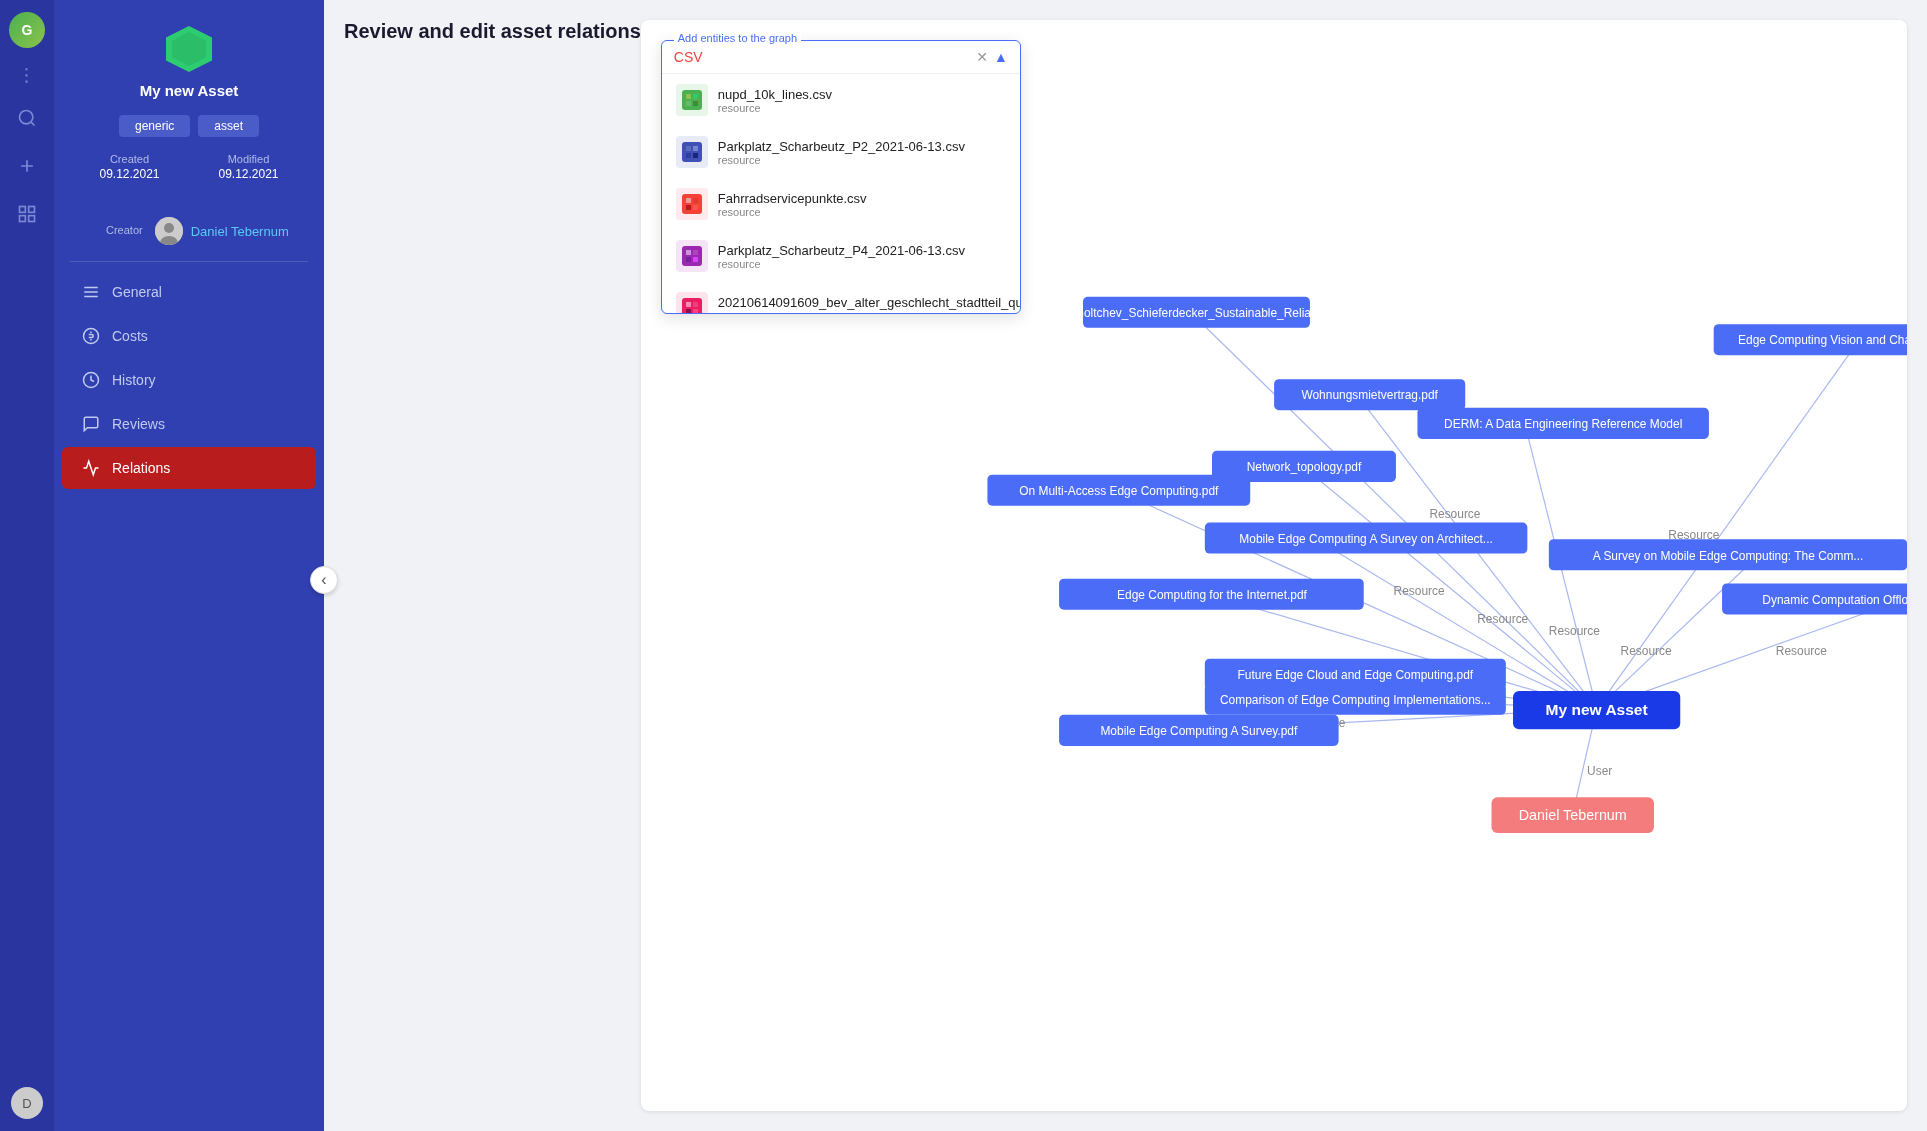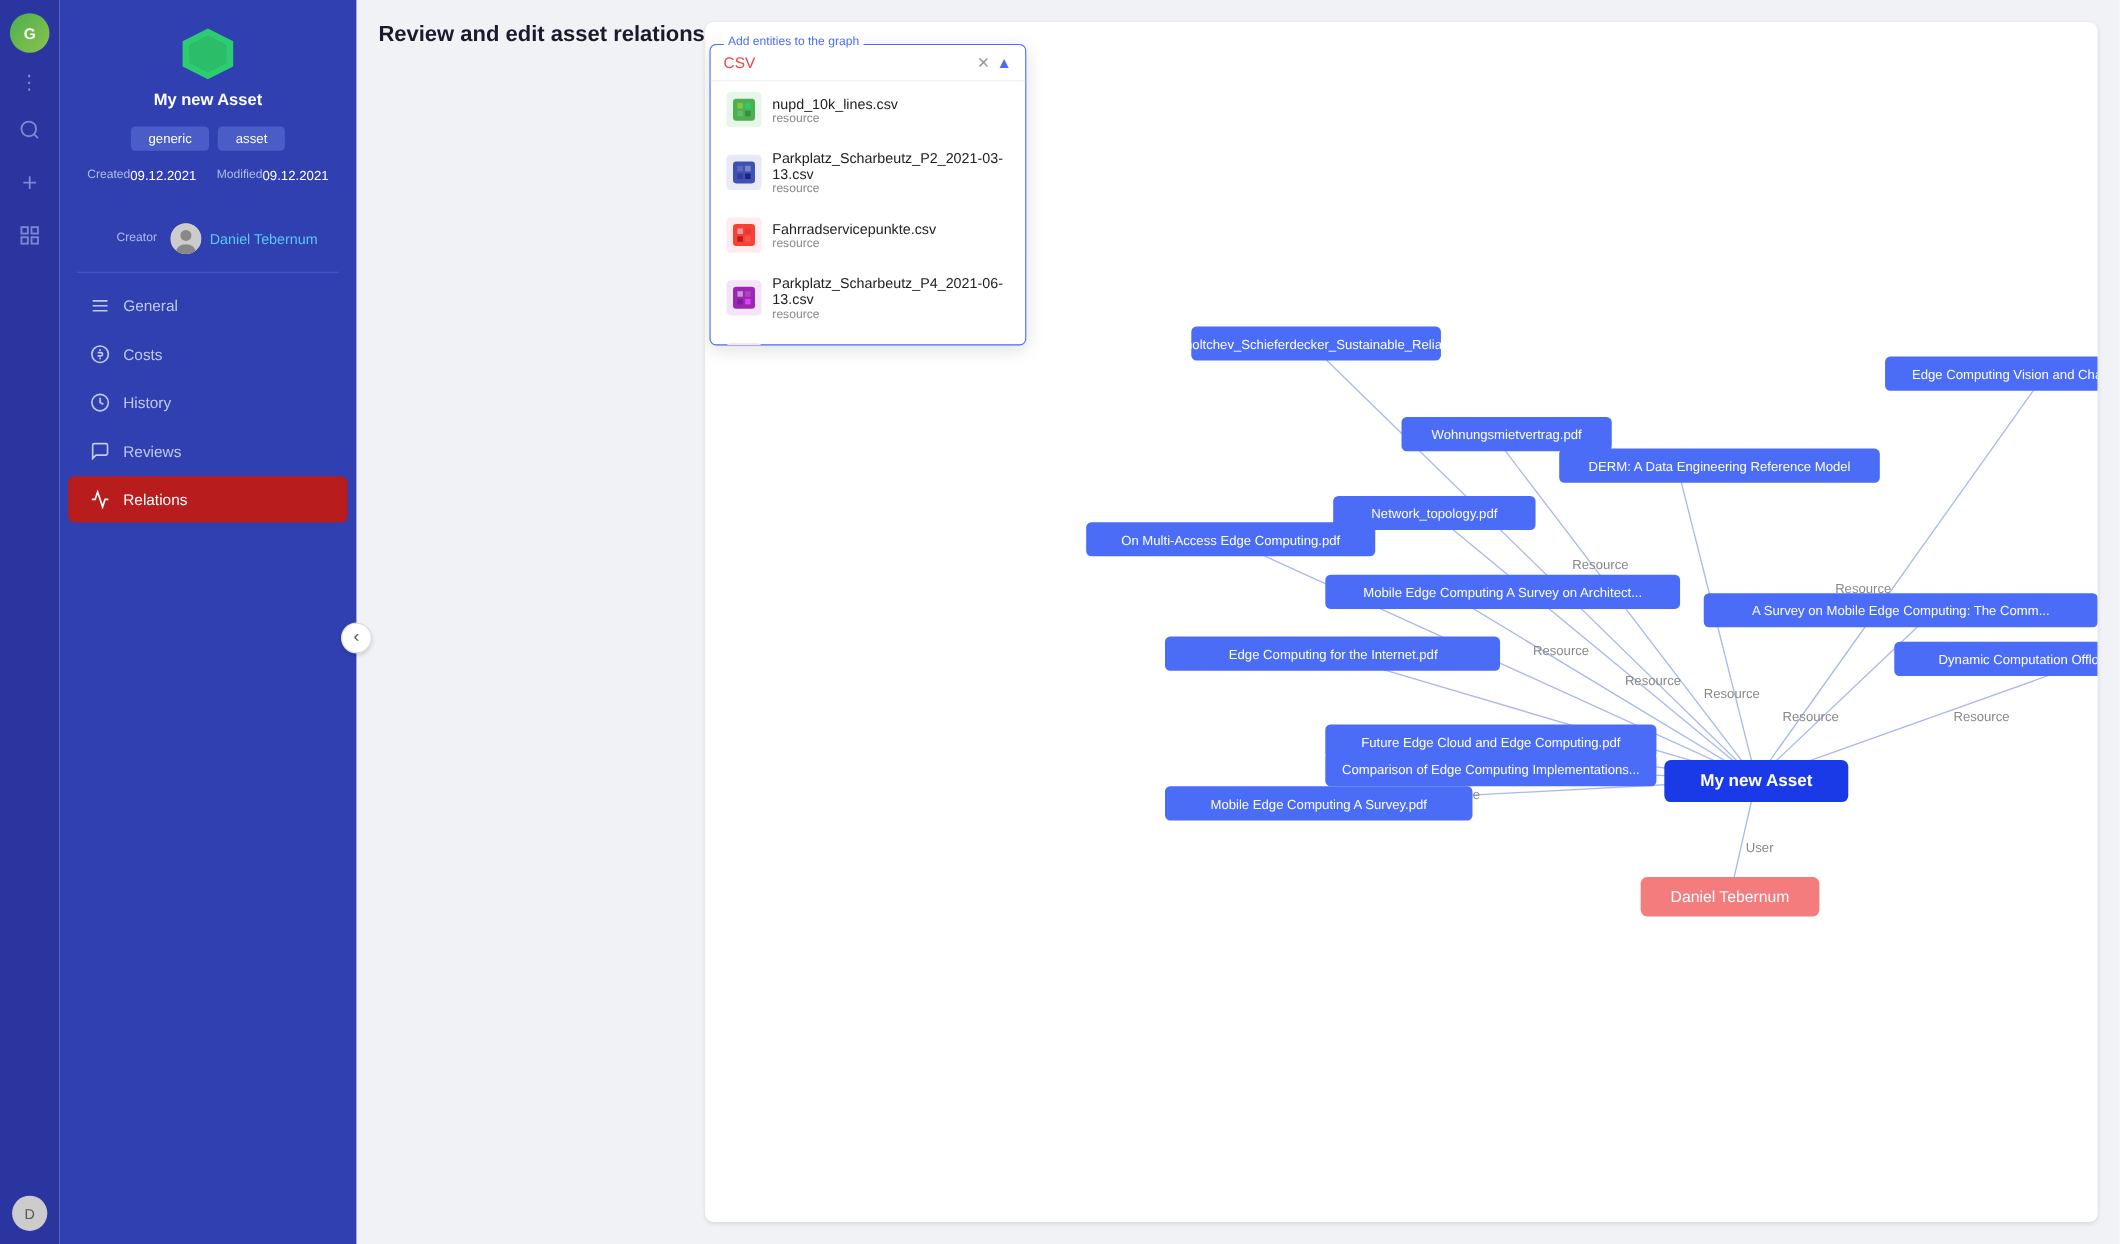--- a/index.html
+++ b/index.html
@@ -68,21 +68,21 @@
       display: flex; gap: 8px; margin-bottom: 16px;
     }
     .tag {
       background: #4a5cc7; color: white; border-radius: 4px;
       padding: 4px 16px; font-size: 12px; font-weight: 500;
     }
     .meta-row {
       display: flex; justify-content: space-around; width: 100%;
       margin-bottom: 12px;
     }
-    .meta-col { display: flex; flex-direction: row; align-items: center; }
+    .meta-col { display: flex; flex-direction: column; align-items: center; }
     .meta-label { font-size: 11px; color: #b0bae8; margin-bottom: 2px; }
     .meta-value { font-size: 12px; color: white; }
 
     .creator-row {
       display: flex; align-items: center; gap: 8px;
       padding: 8px 16px 16px;
       margin-left: 36px;
     }
     .creator-label { font-size: 11px; color: #b0bae8; margin-right: 4px; }
     .creator-avatar {
@@ -122,25 +122,25 @@
       border-radius: 8px;
       flex: 1;
       position: relative;
       overflow: hidden;
       box-shadow: 0 1px 4px rgba(0,0,0,0.1);
     }
 
     
     .add-entities-panel {
       position: absolute;
-      top: 20px; left: 4px;
+      top: 20px; left: 20px;
       background: white;
       border: 1.5px solid #4a6cf7;
       border-radius: 6px;
-      width: 288px;
+      width: 360px;
       z-index: 10;
       box-shadow: 0 4px 16px rgba(0,0,0,0.12);
     }
     .add-entities-label {
       position: absolute; top: -9px; left: 12px;
       background: white; padding: 0 4px;
       font-size: 11px; color: #4a6cf7;
     }
     .add-entities-input-row {
       display: flex; align-items: center; padding: 8px 12px; gap: 6px;
@@ -315,21 +315,21 @@
           <div class="dropdown-icon" style="background:#e8eaf6;">
             <svg width="24" height="24" viewBox="0 0 24 24">
                 <rect x="2" y="2" width="20" height="20" rx="3" fill="#3F51B5"></rect>
                 <rect x="6" y="6" width="5" height="5" fill="#5C6BC0"></rect>
                 <rect x="13" y="6" width="5" height="5" fill="#7986CB"></rect>
                 <rect x="6" y="13" width="5" height="5" fill="#303F9F"></rect>
                 <rect x="13" y="13" width="5" height="5" fill="#1A237E"></rect>
               </svg>
           </div>
           <div>
-            <div class="dropdown-item-name">Parkplatz_Scharbeutz_P2_2021-03-13.csv</div>
+            <div class="dropdown-item-name">Parkplatz_Scharbeutz_P2_2021-06-13.csv</div>
             <div class="dropdown-item-type">resource</div>
           </div>
         </div>
         <div class="dropdown-item">
           <div class="dropdown-icon" style="background:#ffebee;">
             <svg width="24" height="24" viewBox="0 0 24 24">
                 <rect x="2" y="2" width="20" height="20" rx="3" fill="#F44336"></rect>
                 <rect x="6" y="6" width="5" height="5" fill="#EF9A9A"></rect>
                 <rect x="13" y="6" width="5" height="5" fill="#E53935"></rect>
                 <rect x="6" y="13" width="5" height="5" fill="#B71C1C"></rect>

